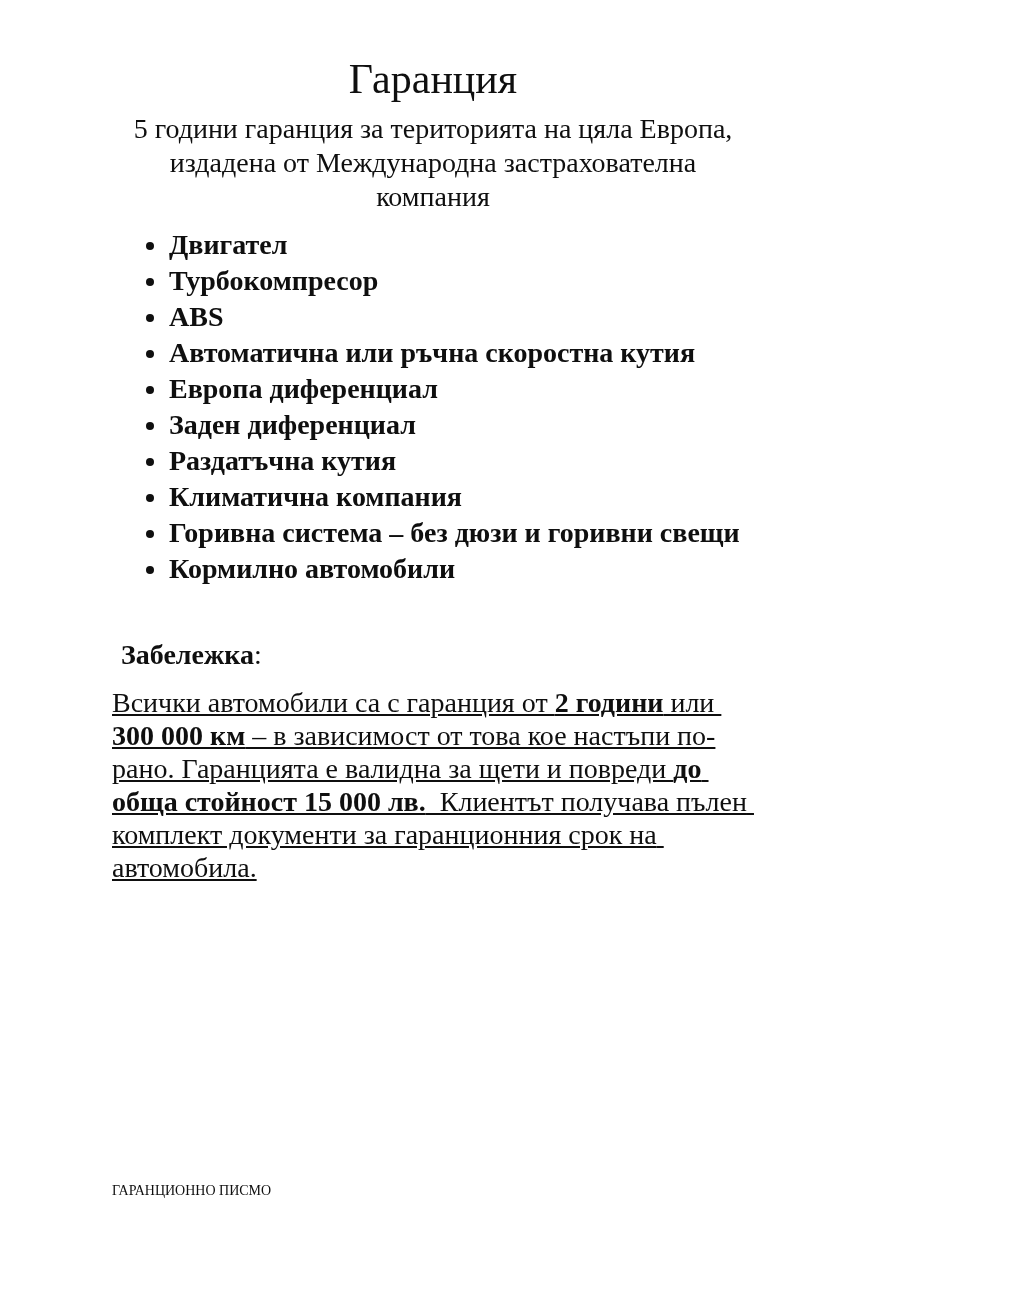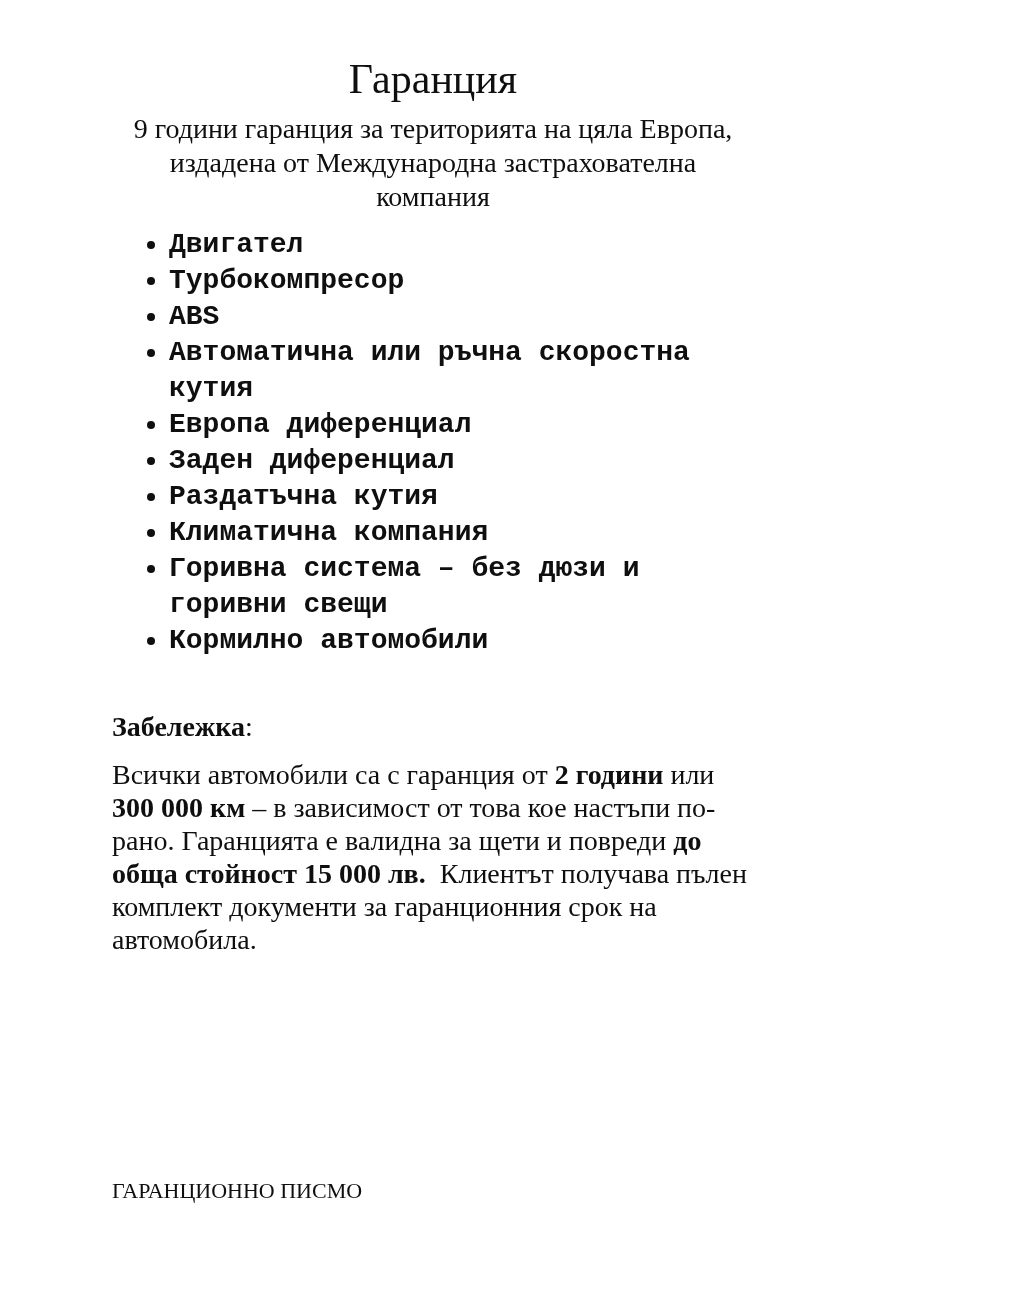--- a/index.html
+++ b/index.html
@@ -39,52 +39,52 @@
   }
   ul.items {
     margin: 13px 0 0 0;
     padding: 0 0 0 57px;
     list-style: disc outside;
   }
   ul.items li {
     font-size: 28px;
     line-height: 36px;
     font-weight: bold;
-    font-family: Liberation Mono, monospace;
   }
   .note-heading {
-    margin: 51px 0 0 0;
+    margin: 51px 0 0 9px;
     font-size: 28px;
     line-height: 34px;
   }
   .note-heading b { font-weight: bold; }
   .note-para {
     margin: 14px 0 0 0;
     font-size: 28px;
     line-height: 33px;
     white-space: pre-wrap;
+    text-decoration: underline;
   }
   .note-para .b { font-weight: bold; }
   .footer {
     position: absolute;
     left: 112px;
     top: 1180px;
-    font-size: 22px;
+    font-size: 14px;
     line-height: 21px;
     text-align: center;
   }
 </style>
 </head>
 <body>
 
 <div class="page">
 
   <h1 class="title">Гаранция</h1>
 
-  <p class="subtitle">9 години гаранция за територията на цяла Европа, издадена от Международна застрахователна компания</p>
+  <p class="subtitle">5 години гаранция за територията на цяла Европа, издадена от Международна застрахователна компания</p>
 
 
   <ul class="items">
     <li>Двигател</li>
     <li>Турбокомпресор</li>
     <li>ABS</li>
     <li>Автоматична или ръчна скоростна кутия</li>
     <li>Европа диференциал</li>
     <li>Заден диференциал</li>
     <li>Раздатъчна кутия</li>

